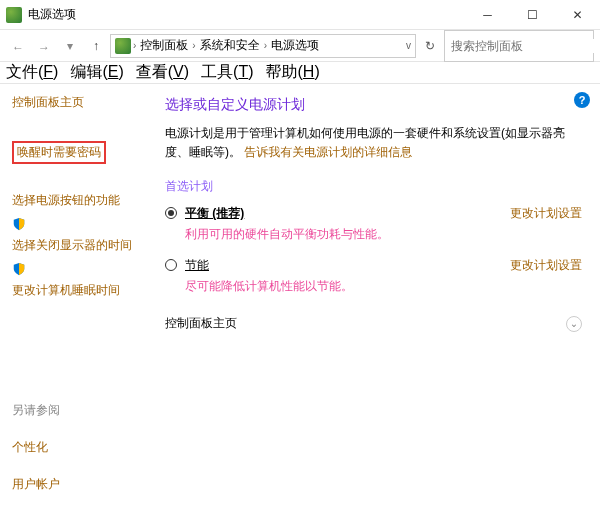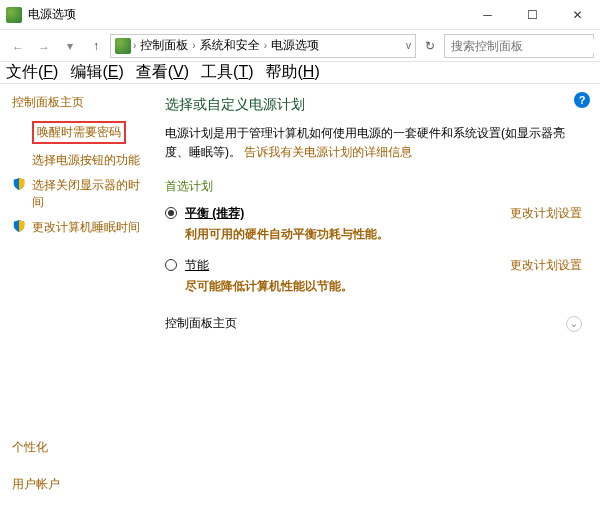--- a/index.html
+++ b/index.html
@@ -10,48 +10,48 @@
 .win-btn { width: 45px; height: 30px; display: flex; align-items: center; justify-content: center; color: #333; cursor: pointer; }
 .navbar { height: 32px; display: flex; align-items: center; padding: 0 6px; gap: 2px; border-bottom: 1px solid #e5e5e5; }
 .nav-btn { width: 24px; height: 24px; display: flex; align-items: center; justify-content: center; color: #888; }
 .nav-btn.active { color: #333; }
 .breadcrumb-box { flex: 1; height: 24px; border: 1px solid #ccc; display: flex; align-items: center; padding: 0 4px; gap: 2px; }
 .bc-icon { width: 16px; height: 16px; background: radial-gradient(circle at 30% 30%, #7cb342, #2e7d32); border-radius: 2px; }
 .bc-sep { color: #666; font-size: 10px; }
 .bc-item { padding: 0 2px; cursor: pointer; }
 .bc-down { margin-left: auto; color: #666; font-size: 10px; }
 .refresh-btn { width: 24px; height: 24px; display: flex; align-items: center; justify-content: center; color: #555; }
-.search-box { width: 150px; height: 24px; border: 1px solid #ccc; display: flex; align-items: center; padding: 0 6px; gap: 4px; }
+.search-box { width: 150px; height: 32px; border: 1px solid #ccc; display: flex; align-items: center; padding: 0 6px; gap: 4px; }
 .search-box input { border: none; outline: none; flex: 1; font-size: 12px; color: #888; }
 .menubar { height: 22px; display: flex; align-items: center; padding: 0 6px; gap: 12px; border-bottom: 1px solid #e5e5e5; font-size: 16px; }
 .menu-item { cursor: pointer; }
 .underline { text-decoration: underline; }
 .body { display: flex; height: calc(511px - 30px - 32px - 22px); }
 .sidebar { width: 155px; padding: 10px 12px; display: flex; flex-direction: column; }
 .sidebar-home { margin-bottom: 10px; }
 .sidebar a, .main a { color: #a16207; text-decoration: none; cursor: pointer; }
 .sidebar-list { list-style: none; }
-.sidebar-list li { display: flex; align-items: flex-start; gap: 6px; margin-bottom: 8px; }
+.sidebar-list li { display: flex; align-items: flex-start; gap: 6px; margin-bottom: 8px; flex-direction: column; }
 .shield-icon { width: 14px; height: 14px; flex-shrink: 0; }
 .shield-svg { width: 14px; height: 14px; }
 .highlight-box { border: 2px solid #e53935; padding: 1px 3px; display: inline-block; }
 .sidebar-footer { margin-top: auto; }
 .sidebar-footer .label { color: #888; margin-bottom: 8px; }
 .sidebar-footer a { display: block; margin-bottom: 8px; margin-top: 20px; }
 .main { flex: 1; padding: 12px 18px 12px 10px; position: relative; }
 .help-icon { position: absolute; top: 8px; right: 10px; width: 16px; height: 16px; border-radius: 50%; background: #0078d7; color: #fff; font-size: 11px; display: flex; align-items: center; justify-content: center; font-weight: bold; }
-.main h1 { color: #14532d; font-size: 14px; font-weight: normal; margin-bottom: 10px; }
+.main h1 { color: #6d28d9; font-size: 14px; font-weight: normal; margin-bottom: 10px; }
 .desc { line-height: 1.6; margin-bottom: 16px; }
-.section-label { color: #4d7c0f; margin-bottom: 10px; }
+.section-label { color: #8b5cf6; margin-bottom: 10px; }
 .plan-row { display: flex; align-items: flex-start; margin-bottom: 14px; gap: 8px; }
 .radio { width: 12px; height: 12px; border: 1px solid #333; border-radius: 50%; margin-top: 2px; flex-shrink: 0; display: flex; align-items: center; justify-content: center; }
 .radio.checked::after { content: ""; width: 6px; height: 6px; background: #333; border-radius: 50%; }
 .plan-info { flex: 1; }
 .plan-name { margin-bottom: 4px; text-decoration: underline; }
-.plan-desc { color: #a16207; font-weight: bold; }
+.plan-desc { color: #ec4899; }
 .plan-link { margin-left: auto; white-space: nowrap; }
 .addl-row { display: flex; align-items: center; justify-content: space-between; padding: 6px 0 6px 0; border-bottom: none; }
 .chev-down { width: 16px; height: 16px; border: 1px solid #ccc; border-radius: 50%; display: flex; align-items: center; justify-content: center; color: #888; font-size: 10px; }
 </style>
 </head>
 <body>
 
 <div class="titlebar">
   <div class="titlebar-icon"></div>
   <div class="titlebar-title">电源选项</div>
@@ -111,20 +111,21 @@
         </li>
         <li>
           <span class="shield-icon"><svg class="shield-svg" viewBox="0 0 16 16">
               <path d="M8 1 L14 3 V8 C14 12 8 15 8 15 C8 15 2 12 2 8 V3 Z" fill="#0078d7"></path>
               <path d="M8 1 L14 3 V8 C14 12 8 15 8 15 V1 Z" fill="#ffb900"></path>
             </svg></span>
           <a>更改计算机睡眠时间</a>
         </li>
       </ul>
     <div class="sidebar-footer">
+      <div class="label">另请参阅</div>
       <div>
           <a>个性化</a>
           <a>用户帐户</a>
         </div>
     </div>
   </div>
   <div class="main">
     <div class="help-icon">?</div>
     <h1>选择或自定义电源计划</h1>
     <div class="desc">

